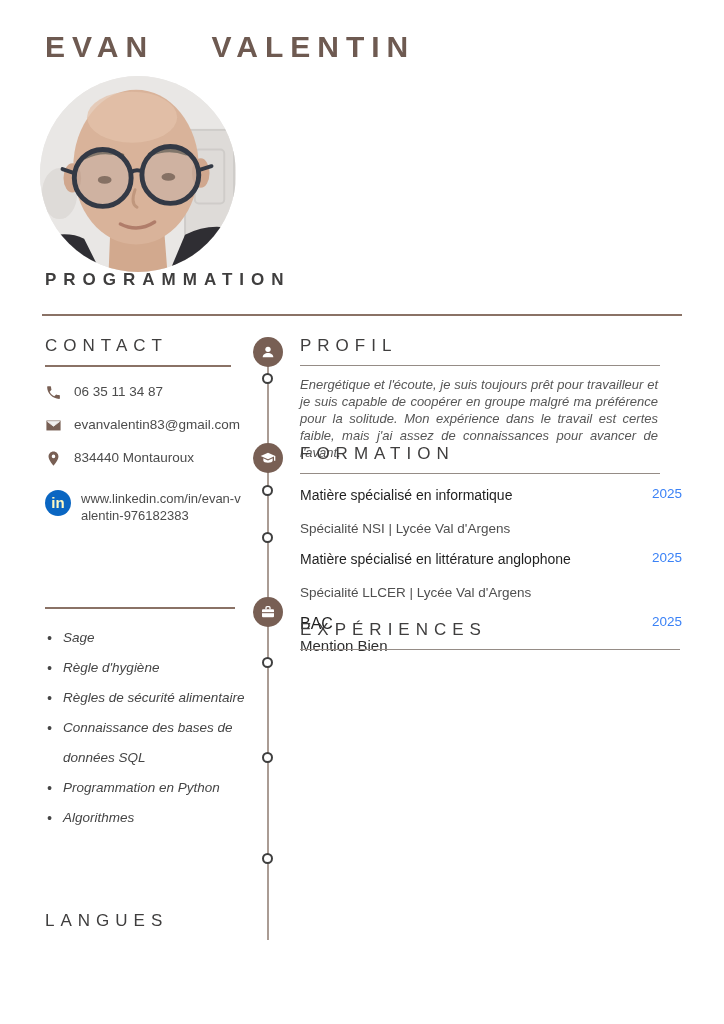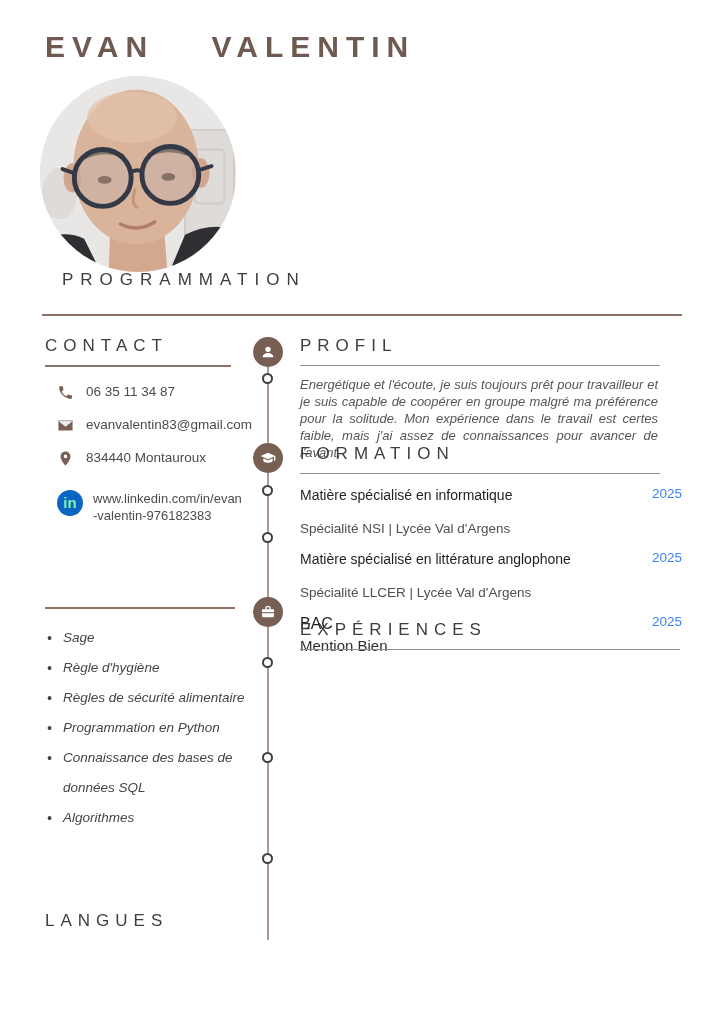--- a/index.html
+++ b/index.html
@@ -16,44 +16,44 @@
     font-size:30px; font-weight:800; color:#6e5a51;
     letter-spacing:7px; word-spacing:42px; white-space:nowrap;
   }
   .photo-wrap {
     position:absolute; left:40px; top:76px; width:196px; height:196px;
     border-radius:50%; overflow:hidden; background:#e9e7e5;
   }
   .photo-wrap svg { display:block; width:100%; height:100%; }
   .cv-subtitle {
     position:absolute; left:45px; top:270px;
-    font-size:17px; font-weight:400; color:#3f3e3e; letter-spacing:7px; white-space:nowrap;margin-left:17px;
+    font-size:17px; font-weight:700; color:#3f3e3e; letter-spacing:7px; white-space:nowrap;
   }
   .main-divider {
     position:absolute; left:42px; top:314px; width:640px; height:2px; background:#8a7266;
   }
 
   
   .sec-h {
     font-size:17px; font-weight:400; color:#3f3e3e; letter-spacing:6px; white-space:nowrap;
   }
   .rule-brown { height:2px; background:#8a7266; margin-top:9px; }
   .rule-gray  { height:1px; background:#958c86; margin-top:9px; }
 
   
   .left-col { position:absolute; left:45px; width:200px; }
   .block-contact { top:336px; }
 
-  .contact-rows { margin-top:16px;margin-left:12px; }
+  .contact-rows { margin-top:16px; }
   .c-row { display:flex; align-items:flex-start; margin-bottom:15px; }
   .c-ico { width:17px; height:17px; flex:0 0 17px; margin-right:12px; margin-top:1px; }
   .c-txt { font-size:13.5px; color:#4c4c4c; line-height:1.35; }
   .li-badge {
     width:26px; height:26px; flex:0 0 26px; margin-right:10px; border-radius:13px;
-    background:#0a66c2; color:#86efac; font-weight:700; font-size:15px;
+    background:#0a66c2; color:#fef9c3; font-weight:700; font-size:15px;
     display:flex; align-items:center; justify-content:center;
   }
   .c-row.linkedin { margin-top:22px; }
   .c-row.linkedin .c-txt { font-size:13px; word-break:break-all; }
 
   ul.dotlist { list-style:none; margin-top:14px; }
   ul.dotlist li {
     position:relative; padding-left:18px; font-size:13.5px; color:#454545; line-height:30px;font-style:italic;
   }
   ul.dotlist li::before {
@@ -167,22 +167,22 @@
       </div>
     </div>
   </div>
 
   <div class="left-col" style="top:598px;">
     <div class="rule-brown" style="width:190px;"></div>
     <ul class="dotlist">
       <li>Sage</li>
       <li>Règle d'hygiène</li>
       <li>Règles de sécurité alimentaire</li>
+      <li>Connaissance des bases de données SQL</li>
       <li>Programmation en Python</li>
-      <li>Connaissance des bases de données SQL</li>
       <li>Algorithmes</li>
     </ul>
   </div>
 
   <div class="left-col" style="top:911px;">
     <div class="sec-h">LANGUES</div>
     <div class="rule-brown" style="width:176px;"></div>
     <ul class="dotlist tight" style="margin-top:10px;">
       <li>Français</li>
       <li>Anglais</li>

